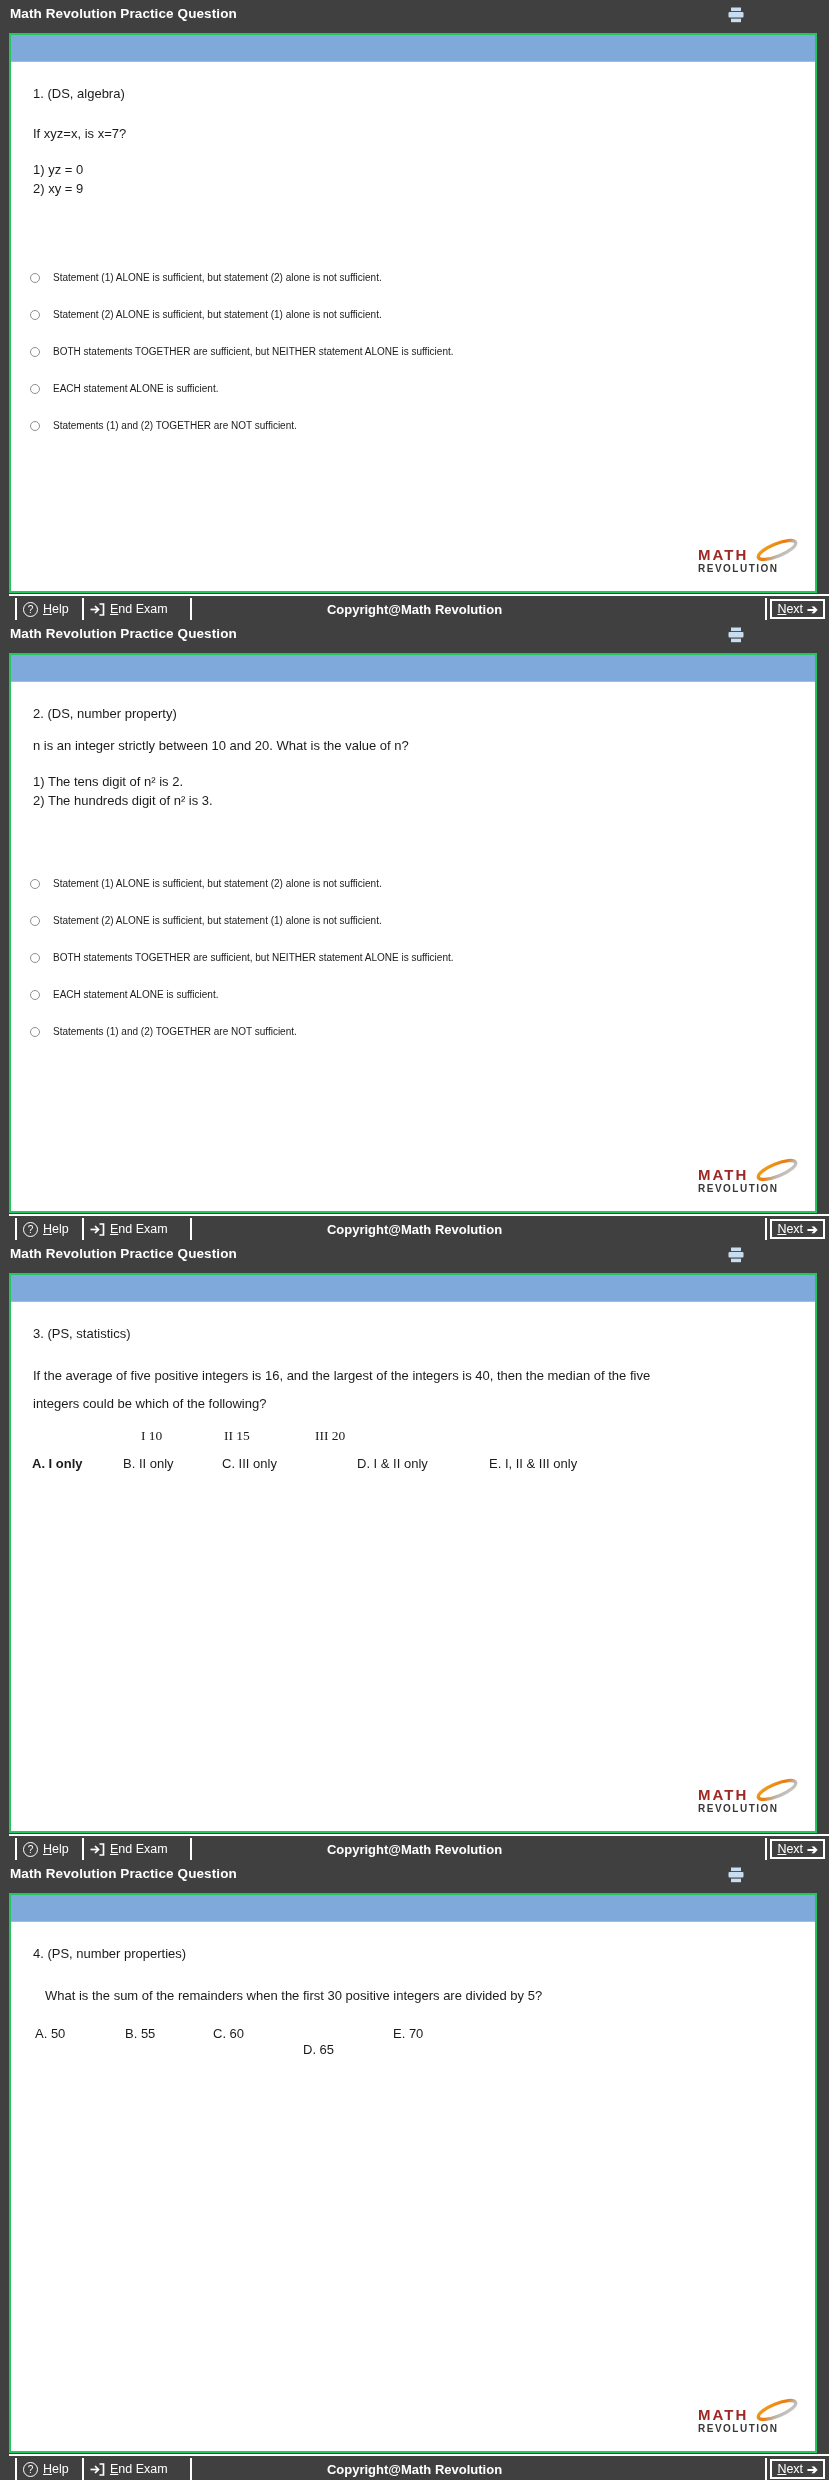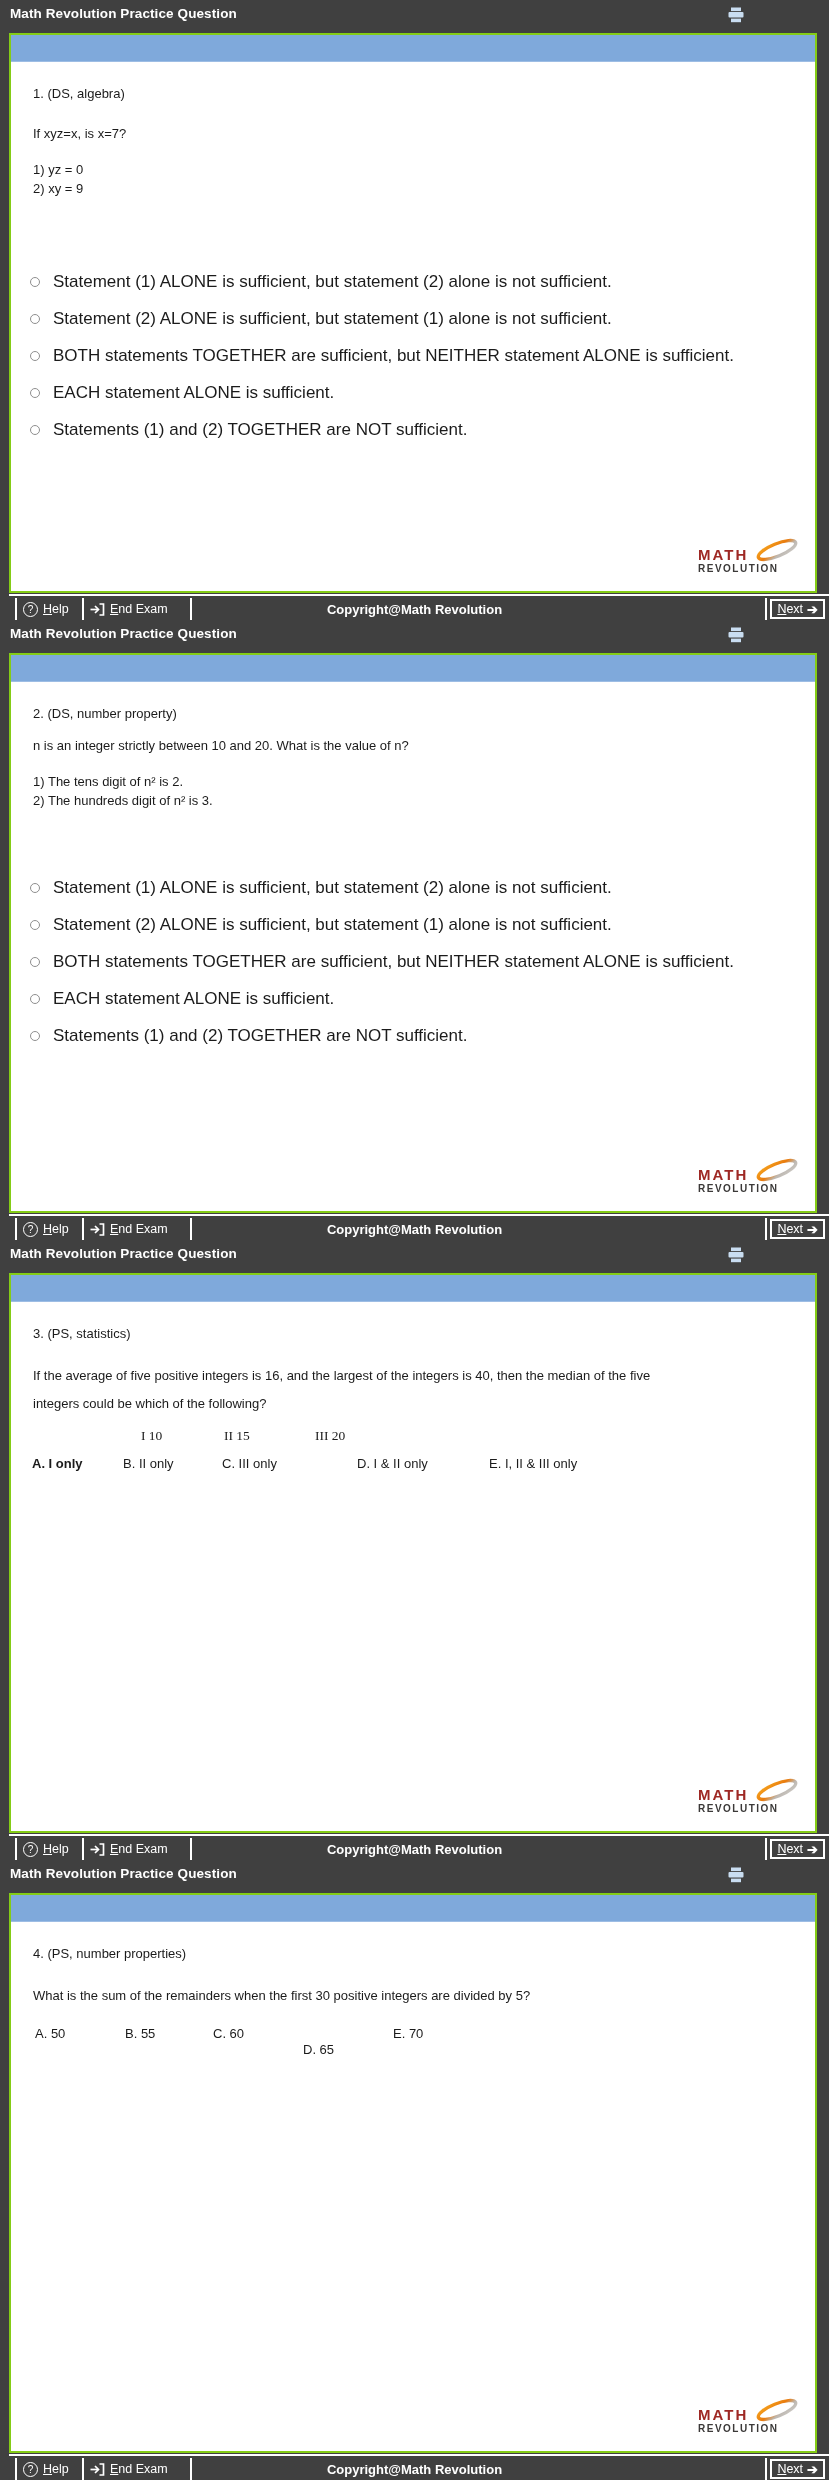--- a/index.html
+++ b/index.html
@@ -8,28 +8,28 @@
     background:#0b6cab;
     font-family:"Liberation Sans",sans-serif;
     -webkit-font-smoothing:antialiased;
   }
   .panel{position:relative;width:829px;height:620px;background:#404040;overflow:hidden;}
   
   .titlebar{position:absolute;top:0;left:0;right:0;height:30px;}
   .title{position:absolute;left:10px;top:6px;color:#fff;font-weight:bold;font-size:13.5px;letter-spacing:.1px;white-space:nowrap;}
   .printer{position:absolute;left:727px;top:7px;width:18px;height:16px;cursor:pointer;}
   
-  .winbox{position:absolute;left:9px;top:33px;width:804px;height:556px;background:#fff;border:2px solid #84cc16;}
+  .winbox{position:absolute;left:9px;top:33px;width:804px;height:556px;background:#fff;border:2px solid #22c55e;}
   .band{height:26px;background:#7fa9db;border-bottom:1px solid #9dbde4;}
   .content{position:relative;height:529px;background:#fff;font-size:13px;color:#1b1b1b;}
   .q-heading{position:absolute;left:22px;top:24px;white-space:nowrap;}
   .tline{position:absolute;left:22px;white-space:nowrap;}
   .opt-row{position:absolute;left:19px;display:flex;align-items:center;gap:13px;cursor:pointer;}
   .radio{width:8px;height:8px;border:1px solid #8f8f8f;border-radius:50%;background:#fff;display:inline-block;flex:none;}
-  .opt-label{font-size:17px;white-space:nowrap;}
+  .opt-label{font-size:10px;white-space:nowrap;}
   .roman{position:absolute;font-family:"Liberation Serif",serif;font-size:13.5px;white-space:nowrap;}
   .choice{position:absolute;font-size:13px;white-space:nowrap;}
   
   .logo{position:absolute;left:687px;top:476px;width:116px;height:42px;}
   .logo-math{position:absolute;left:0;top:8px;font-size:15px;font-weight:bold;color:#9e2824;letter-spacing:2px;}
   .logo-rev{position:absolute;left:0;top:25px;font-size:10px;font-weight:bold;color:#3b3938;letter-spacing:1.5px;}
   .swoosh{position:absolute;left:54px;top:-3px;}
   
   .toolbar{position:absolute;left:9px;top:594px;width:820px;height:26px;border-top:2px solid #fff;color:#fff;}
   .sep{position:absolute;top:2px;bottom:0;width:2px;background:#fff;}
@@ -332,21 +332,21 @@
           <rect x="4" y="11.6" width="10" height="3.6" fill="#c9ddf1"></rect>
         </svg>
       </span>
     </div>
 
     <div class="winbox">
       <div class="band"></div>
       <div class="content">
         <div class="q-heading">4. (PS, number properties)</div>
         <div>
-            <div class="tline" style="top: 66px;">What is the sum of the remainders when the first 30 positive integers are divided by 5?</div>
+            <div class="tline" style="top: 66px; margin-left: 12px;">What is the sum of the remainders when the first 30 positive integers are divided by 5?</div>
           </div>
         <div></div>
         <div></div>
         <div>
             <span class="choice" style="top: 104px; left: 24px;">A. 50</span>
             <span class="choice" style="top: 104px; left: 114px;">B. 55</span>
             <span class="choice" style="top: 104px; left: 202px;">C. 60</span>
             <span class="choice" style="top: 120px; left: 292px;">D. 65</span>
             <span class="choice" style="top: 104px; left: 382px;">E. 70</span>
           </div>

